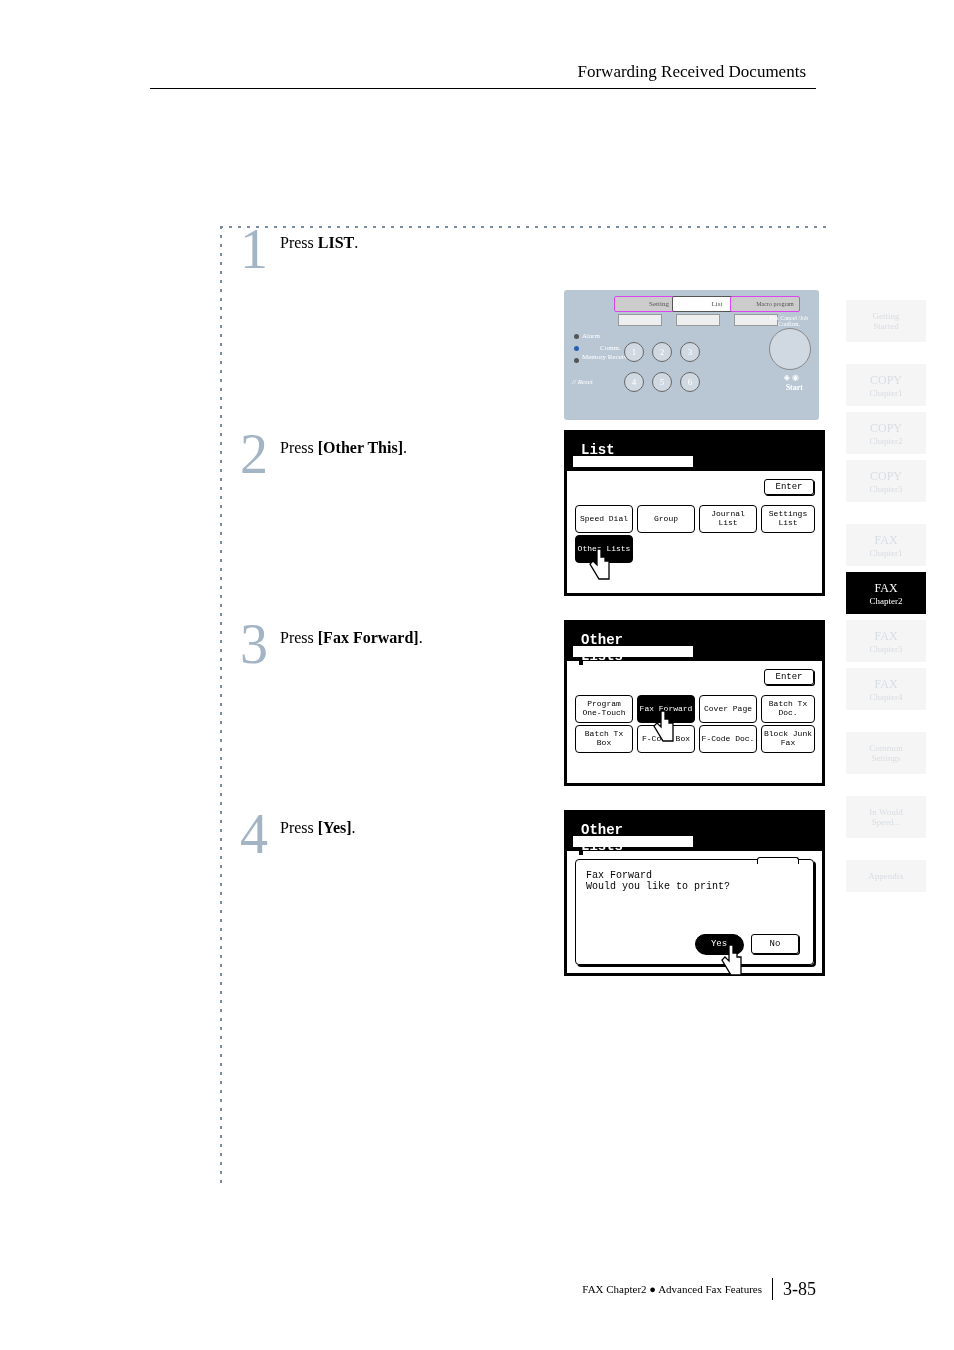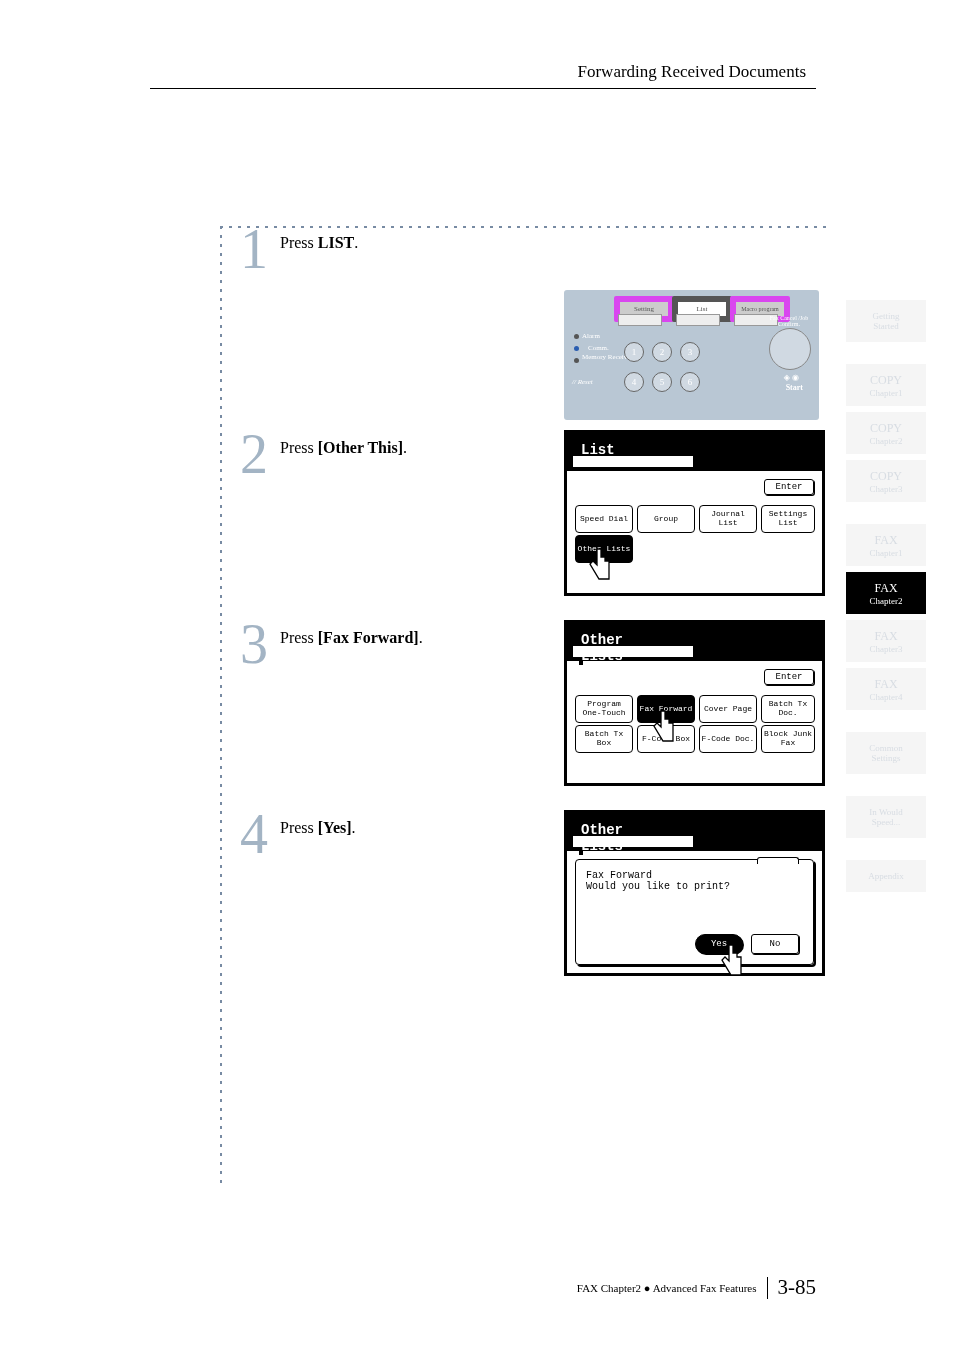--- a/index.html
+++ b/index.html
@@ -9,21 +9,21 @@
 .section-bar { position: absolute; top: 148px; left: 100px; width: 700px; height: 54px; border: 1px solid #000; border-radius: 20px; display: flex; align-items: center; padding-left: 20px; }
 .section-bar-text { font-size: 22px; font-weight: bold; }
 .dots-h { position: absolute; top: 226px; left: 220px; width: 610px; height: 2px; background: repeating-linear-gradient(to right, #788ba3 0 3px, transparent 3px 9px); }
 .dots-v { position: absolute; top: 226px; left: 220px; width: 2px; height: 960px; background: repeating-linear-gradient(to bottom, #788ba3 0 3px, transparent 3px 9px); }
 .step-row { position: absolute; left: 240px; display: flex; align-items: flex-start; gap: 12px; }
 .step-num { font-family: 'Times New Roman', serif; font-size: 56px; font-weight: normal; color: #a3b4c4; line-height: 0.65; }
 .step-text { font-size: 16px; padding-top: 3px; }
 .step-text strong { font-weight: bold; }
 .screen-box { position: absolute; left: 564px; width: 255px; }
 .control-panel { width: 255px; height: 130px; background: #b9c7d4; border-radius: 3px; position: relative; }
-.cp-btn { position: absolute; width: 48px; height: 14px; background: #ccc; border: 6px solid #d946ef; border-radius: 2px; font-size: 7px; display: flex; align-items: center; justify-content: center; color: #555; }
+.cp-btn { position: absolute; width: 48px; height: 14px; background: #ccc; border: 1px solid #d946ef; border-radius: 2px; font-size: 7px; display: flex; align-items: center; justify-content: center; color: #555; padding-left: 20px; }
 .cp-btn.active { background: #fff; border-color: #555; }
 .cp-lcd { position: absolute; width: 42px; height: 10px; background: #eee; border: 1px solid #999; top: 24px; }
 .cp-label { position: absolute; font-size: 7px; color: #fff; }
 .cp-led { position: absolute; width: 5px; height: 5px; border-radius: 50%; background: #555; }
 .cp-led.blue { background: #2a5db0; }
 .cp-circle { position: absolute; width: 18px; height: 18px; border: 1px solid #666; border-radius: 50%; background: #d0d9e2; display: flex; align-items: center; justify-content: center; font-size: 9px; color: #fff; }
 .cp-start { position: absolute; right: 8px; top: 38px; width: 40px; height: 40px; border-radius: 50%; background: #d0d9e2; border: 1px solid #888; }
 .cp-cancel { position: absolute; right: 10px; top: 25px; font-size: 6px; color: #fff; text-align: center; width: 40px; }
 .cp-start-glyph { position: absolute; right: 20px; bottom: 38px; font-size: 8px; color: #fff; }
 .cp-start-txt { position: absolute; right: 16px; bottom: 28px; font-size: 8px; color: #fff; font-weight: bold; }
@@ -40,21 +40,21 @@
 .dlg-yn { position: absolute; width: 46px; height: 18px; border: 1px solid #000; border-radius: 3px; font-size: 9px; display: flex; align-items: center; justify-content: center; box-shadow: 1px 1px 0 #000; bottom: 10px; }
 .dlg-yn.yes { right: 70px; background: #000; color: #fff; border-radius: 10px; }
 .dlg-yn.no { right: 14px; }
 .dlg-tab { position: absolute; top: -3px; right: 14px; width: 40px; height: 6px; border: 1px solid #000; border-bottom: none; border-radius: 3px 3px 0 0; background: #fff; font-size: 6px; text-align: center; }
 .side-tabs { position: absolute; right: 0; top: 300px; width: 80px; }
 .tab { width: 80px; height: 42px; margin-bottom: 6px; display: flex; flex-direction: column; align-items: center; justify-content: center; font-size: 9px; color: #d8dde3; background: #f5f5f5; }
 .tab .big { font-size: 12px; text-align: center; }
 .tab.active { background: #000; color: #fff; }
 .tab.group-gap { margin-top: 22px; }
 .footer { position: absolute; bottom: 50px; right: 110px; font-size: 11px; display: flex; align-items: center; gap: 10px; }
-.footer .pg { font-size: 21px; }
+.footer .pg { font-size: 18px; }
 .footer .sep { width: 1px; height: 22px; background: #000; }
 </style>
 </head>
 <body>
 
 <div class="page">
   <div class="header-text">Forwarding Received Documents</div>
   <div class="header-rule"></div>
 
 
@@ -73,21 +73,21 @@
       <div class="cp-btn" style="left:50px; top:6px;">Setting</div>
       <div class="cp-btn active" style="left:108px; top:6px;">List</div>
       <div class="cp-btn" style="left:166px; top:6px; font-size:6px; line-height:1;">Macro
 program</div>
       <div class="cp-lcd" style="left:54px;"></div>
       <div class="cp-lcd" style="left:112px;"></div>
       <div class="cp-lcd" style="left:170px;"></div>
       <div class="cp-led" style="left:10px; top:44px;"></div>
       <div class="cp-label" style="left:18px; top:42px;">Alarm</div>
       <div class="cp-led blue" style="left:10px; top:56px;"></div>
-      <div class="cp-label" style="left:24px; top:54px;">Comm.</div>
+      <div class="cp-label" style="left:36px; top:54px;">Comm.</div>
       <div class="cp-led" style="left:10px; top:68px;"></div>
       <div class="cp-label" style="left:18px; top:64px; line-height:1;">Memory
 Receive</div>
       <div class="cp-label" style="left:8px; top:88px; font-style:italic;">// Reset</div>
       <div class="cp-cancel">Fax Cancel
 /Job Confirm.</div>
       <div class="cp-circle" style="left:60px; top:52px;">1</div>
       <div class="cp-circle" style="left:88px; top:52px;">2</div>
       <div class="cp-circle" style="left:116px; top:52px;">3</div>
       <div class="cp-circle" style="left:60px; top:82px;">4</div>

